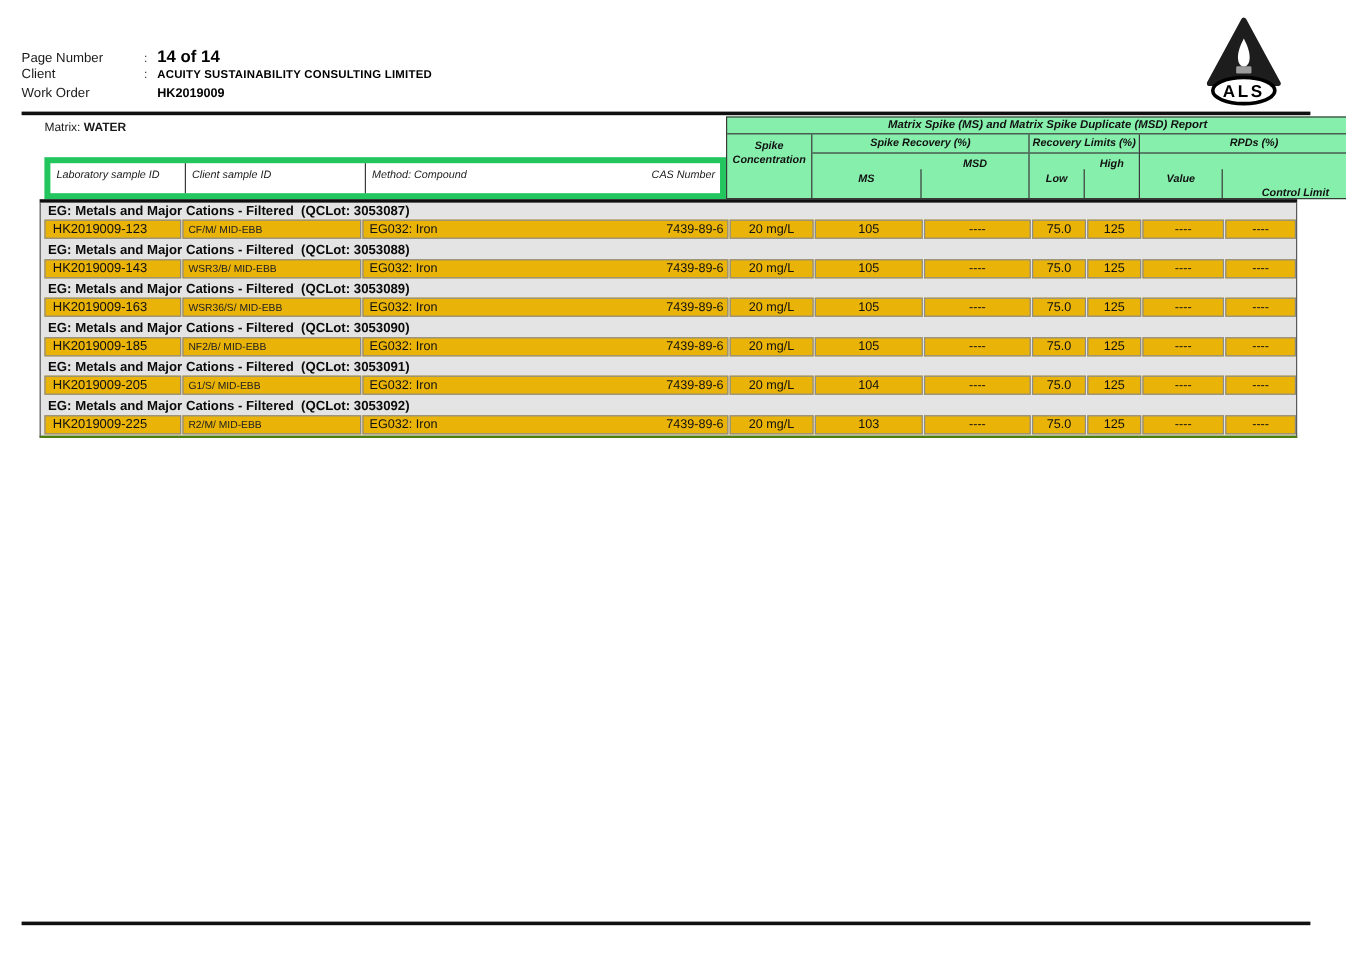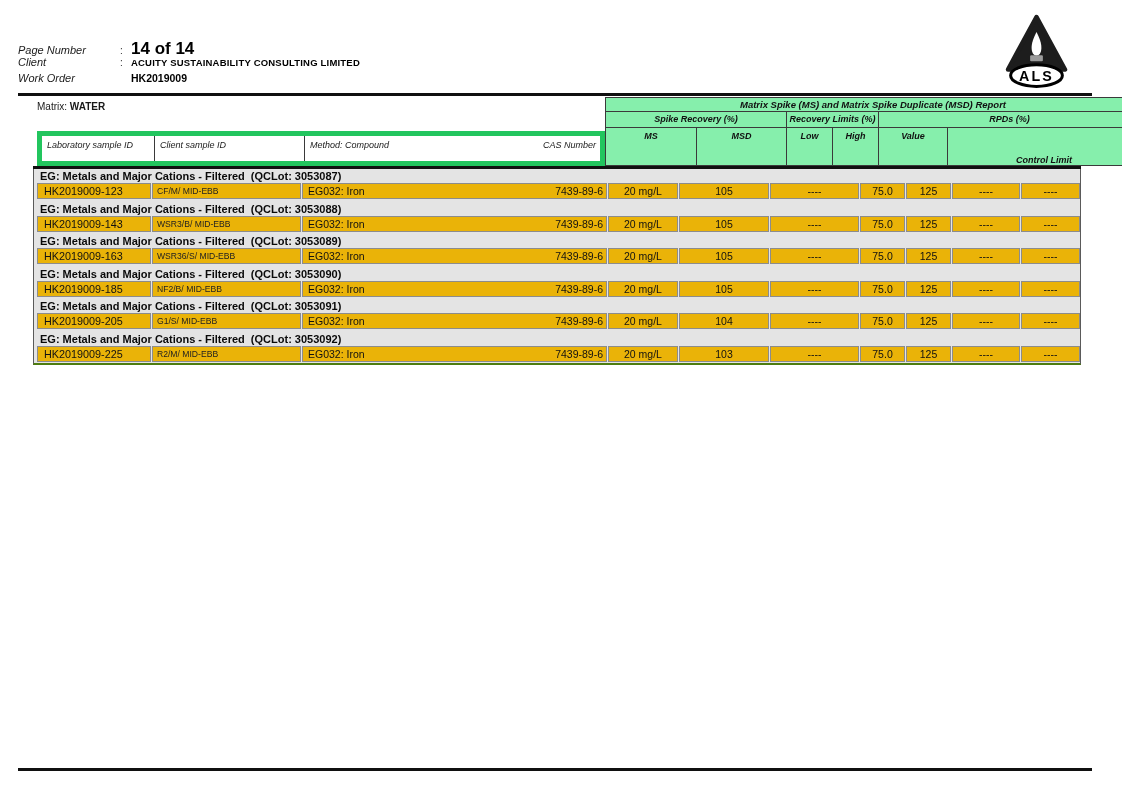--- a/index.html
+++ b/index.html
@@ -2,23 +2,23 @@
 <html><head>
 <meta charset="utf-8">
 <style>
   * { margin:0; padding:0; box-sizing:border-box; }
   html,body { width:1122px; height:794px; background:#ffffff;
     font-family:"Liberation Sans", sans-serif; color:#111; }
   .page { position:relative; width:1122px; height:794px; background:#fff; overflow:hidden; }
 
   
   .hdr-row { position:absolute; left:18px; display:flex; align-items:baseline; }
-  .hdr-label { display:inline-block; width:102px; font-style:italic; font-size:11px; color:#1a1a1a; }
+  .hdr-label { display:inline-block; width:102px; font-size:11px; color:#1a1a1a; }
   .hdr-sep { display:inline-block; width:11px; font-size:10px; color:#333; }
-  .hdr-val { font-weight:bold; font-size:17px; color:#000; }
+  .hdr-val { font-weight:bold; font-size:14px; color:#000; }
   .hdr-val.small { font-size:9.5px; letter-spacing:0.2px;text-align:center; }
   .hdr-val.mid { font-size:10.5px; }
   .top-rule { position:absolute; left:18px; top:93px; width:1074px; height:3px; background:#101010; }
   .bottom-rule { position:absolute; left:18px; top:768px; width:1074px; height:3px; background:#101010; }
   .logo { position:absolute; left:999px; top:13px; width:75px; height:77px; }
 
   
   .tbl { position:absolute; left:33px; top:97px; width:1048px; height:268px; }
   .matrix-line { position:absolute; left:4px; top:4px; font-size:10px; color:#1a1a1a; }
   .matrix-line b { font-weight:bold; }
@@ -29,21 +29,21 @@
   .rcols { display:flex; height:53px; }
   .hcell { font-style:italic; font-weight:bold; font-size:9px; text-align:center; }
   .col-conc { width:71px; border-right:1px solid #3a3a3a; padding-top:3px; line-height:12px; }
   .hgroup { display:flex; flex-direction:column; }
   .g-rec { width:181px; border-right:1px solid #3a3a3a; }
   .g-lim { width:92px; border-right:1px solid #3a3a3a; }
   .g-rpd { flex:1; }
   .g-top { height:16px; line-height:15px; border-bottom:1px solid #3a3a3a; }
   .g-subs { display:flex; flex:1; }
   .sub { padding-top:3px; }
-  .sub.brd { border-right:1px solid #3a3a3a; }
+  .sub.brd { border-right:1px solid #3a3a3a;margin-top:13px; }
   .w-ms { width:91px; } .w-msd { flex:1; }
   .w-low { width:46px;text-align:center; } .w-high { flex:1; }
   .w-val { width:69px; } .w-ctl { flex:1;margin-top:24px; }
 
   
   .lpanel { position:absolute; left:4px; top:34px; width:568px; height:35px; background:#fff; border:5px solid #22c55e; display:flex; }
   .lcell { font-style:italic; font-size:9px; padding:3px 0 0 5px; line-height:12px; color:#1a1a1a; }
   .l-lab { width:113px; border-right:1px solid #3a3a3a; }
   .l-cli { width:150px; border-right:1px solid #3a3a3a; }
   .l-met { flex:1; display:flex; justify-content:space-between; padding-right:4px; }
@@ -104,20 +104,21 @@
   <div class="tbl">
 
     <div class="matrix-line">
       <span>Matrix:</span>
       <b>WATER</b>
     </div>
 
     <div class="rpanel">
       <div class="rtitle">Matrix Spike (MS) and Matrix Spike Duplicate (MSD) Report</div>
       <div class="rcols">
+        <div class="hcell col-conc">Spike Concentration</div>
         <div class="hgroup g-rec">
           <div class="hcell g-top">Spike Recovery (%)</div>
           <div class="g-subs">
             <div class="hcell sub brd w-ms">MS</div>
             <div class="hcell sub w-msd">MSD</div>
           </div>
         </div>
         <div class="hgroup g-lim">
           <div class="hcell g-top">Recovery Limits (%)</div>
           <div class="g-subs">

